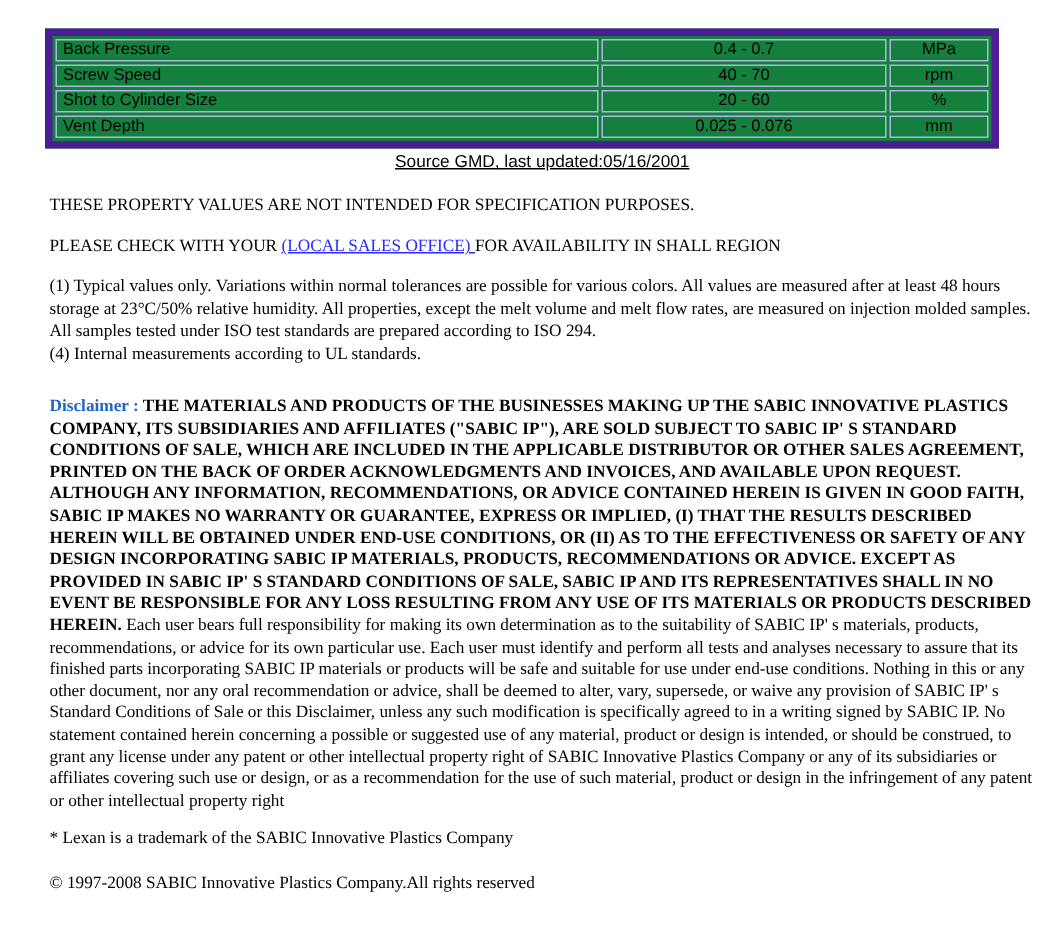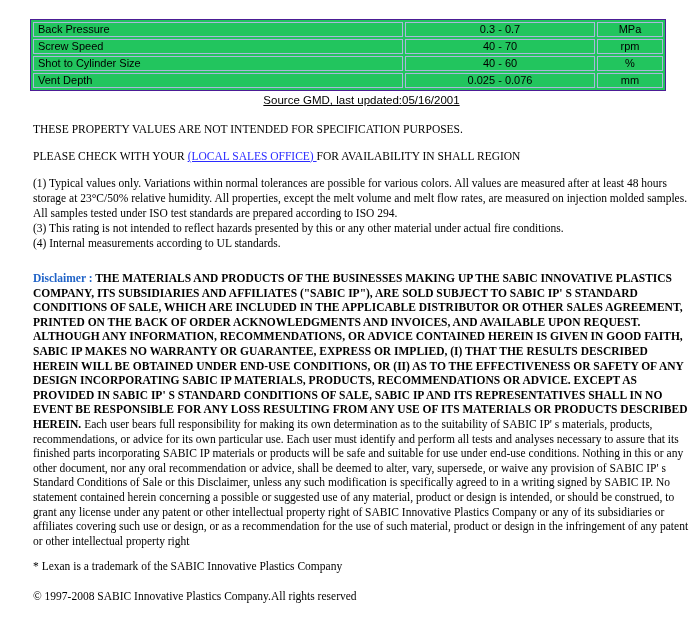--- a/index.html
+++ b/index.html
@@ -12,24 +12,24 @@
     height: 625px;
     overflow: hidden;
     color: #000000;
     font-family: "Liberation Sans", sans-serif;
     font-size: 11.5px;
   }
   
   .props-table {
     border-collapse: separate;
     border-spacing: 2px;
-    border: 1px solid #4c1d95;
+    border: 5px solid #4c1d95;
     margin: 19px 0 0 30px;
     width: 636px;
-    background: #22c55e;
+    background: #15803d;
   }
   .props-table td {
     border: 1px solid #aab7dc;
     font-size: 11px;
     line-height: 13px;
     padding: 0 4px;
     white-space: nowrap;
   }
   .props-table td.col-value { width: 180px; text-align: center; }
   .props-table td.col-unit  { width: 56px;  text-align: center; }
@@ -69,50 +69,49 @@
   .trademark { margin-top: 11px; line-height: 14px; }
   .copyright { margin-top: 16px; line-height: 14px; }
 </style>
 </head>
 <body>
 
 <table class="props-table">
   <tbody>
     <tr>
       <td class="col-prop">Back Pressure</td>
-      <td class="col-value">0.3 - 0.7</td>
+      <td class="col-value">0.4 - 0.7</td>
       <td class="col-unit">MPa</td>
     </tr>
     <tr>
       <td class="col-prop">Screw Speed</td>
       <td class="col-value">40 - 70</td>
       <td class="col-unit">rpm</td>
     </tr>
     <tr>
       <td class="col-prop">Shot to Cylinder Size</td>
-      <td class="col-value">40 - 60</td>
+      <td class="col-value">20 - 60</td>
       <td class="col-unit">%</td>
     </tr>
     <tr>
       <td class="col-prop">Vent Depth</td>
       <td class="col-value">0.025 - 0.076</td>
       <td class="col-unit">mm</td>
     </tr>
   </tbody>
 </table>
 
 <div class="source-note">Source GMD, last updated:05/16/2001</div>
 
 <div class="text-block spec-notice">THESE PROPERTY VALUES ARE NOT INTENDED FOR SPECIFICATION PURPOSES.</div>
 
 <div class="text-block availability"><span>PLEASE CHECK WITH YOUR </span><a class="sales-link" href="#">(LOCAL SALES OFFICE) </a><span>FOR AVAILABILITY IN SHALL REGION</span></div>
 
 <div class="text-block footnotes">
   <p>(1) Typical values only. Variations within normal tolerances are possible for various colors. All values are measured after at least 48 hours storage at 23°C/50% relative humidity. All properties, except the melt volume and melt flow rates, are measured on injection molded samples. All samples tested under ISO test standards are prepared according to ISO 294.</p>
-  <p>(3) This rating is not intended to reflect hazards presented by this or any other material under actual fire conditions.</p>
   <p>(4) Internal measurements according to UL standards.</p>
 </div>
 
 <div class="text-block disclaimer"><span class="disclaimer-label">Disclaimer : </span><span class="disclaimer-bold">THE MATERIALS AND PRODUCTS OF THE BUSINESSES MAKING UP THE SABIC INNOVATIVE PLASTICS COMPANY, ITS SUBSIDIARIES AND AFFILIATES ("SABIC IP"), ARE SOLD SUBJECT TO SABIC IP' S STANDARD CONDITIONS OF SALE, WHICH ARE INCLUDED IN THE APPLICABLE DISTRIBUTOR OR OTHER SALES AGREEMENT, PRINTED ON THE BACK OF ORDER ACKNOWLEDGMENTS AND INVOICES, AND AVAILABLE UPON REQUEST. ALTHOUGH ANY INFORMATION, RECOMMENDATIONS, OR ADVICE CONTAINED HEREIN IS GIVEN IN GOOD FAITH, SABIC IP MAKES NO WARRANTY OR GUARANTEE, EXPRESS OR IMPLIED, (I) THAT THE RESULTS DESCRIBED HEREIN WILL BE OBTAINED UNDER END-USE CONDITIONS, OR (II) AS TO THE EFFECTIVENESS OR SAFETY OF ANY DESIGN INCORPORATING SABIC IP MATERIALS, PRODUCTS, RECOMMENDATIONS OR ADVICE. EXCEPT AS PROVIDED IN SABIC IP' S STANDARD CONDITIONS OF SALE, SABIC IP AND ITS REPRESENTATIVES SHALL IN NO EVENT BE RESPONSIBLE FOR ANY LOSS RESULTING FROM ANY USE OF ITS MATERIALS OR PRODUCTS DESCRIBED HEREIN.</span><span> Each user bears full responsibility for making its own determination as to the suitability of SABIC IP' s materials, products, recommendations, or advice for its own particular use. Each user must identify and perform all tests and analyses necessary to assure that its finished parts incorporating SABIC IP materials or products will be safe and suitable for use under end-use conditions. Nothing in this or any other document, nor any oral recommendation or advice, shall be deemed to alter, vary, supersede, or waive any provision of SABIC IP' s Standard Conditions of Sale or this Disclaimer, unless any such modification is specifically agreed to in a writing signed by SABIC IP. No statement contained herein concerning a possible or suggested use of any material, product or design is intended, or should be construed, to grant any license under any patent or other intellectual property right of SABIC Innovative Plastics Company or any of its subsidiaries or affiliates covering such use or design, or as a recommendation for the use of such material, product or design in the infringement of any patent or other intellectual property right</span></div>
 
 <div class="text-block trademark">* Lexan is a trademark of the SABIC Innovative Plastics Company</div>
 
 <div class="text-block copyright">© 1997-2008 SABIC Innovative Plastics Company.All rights reserved</div>
 
 </body></html>

